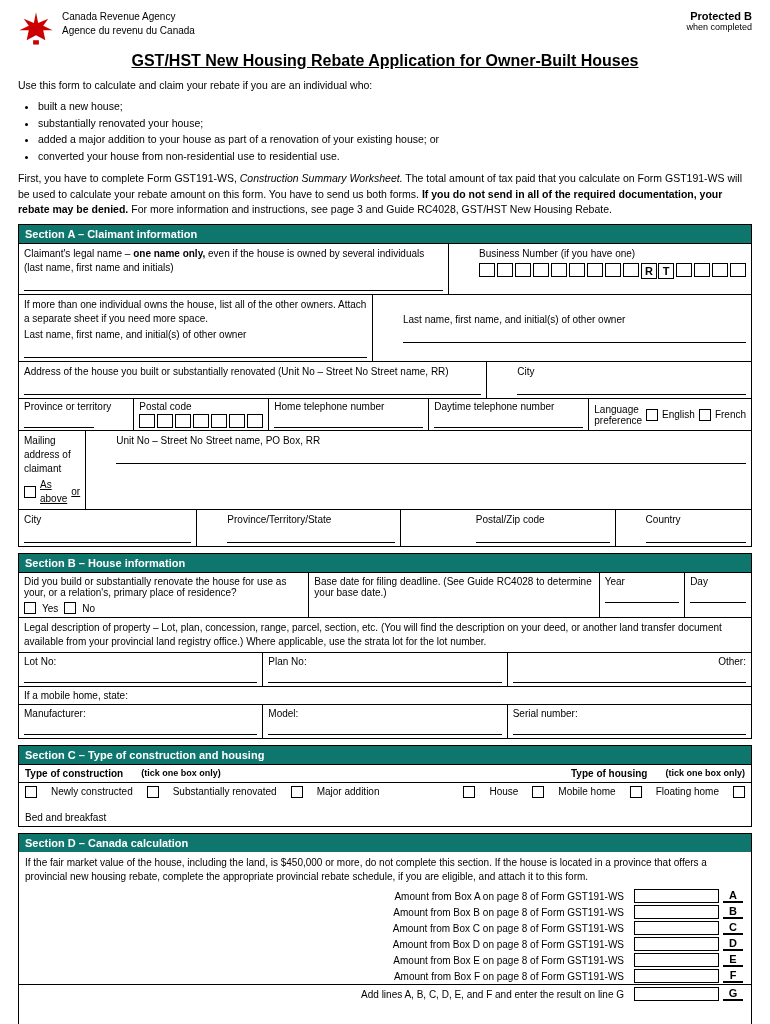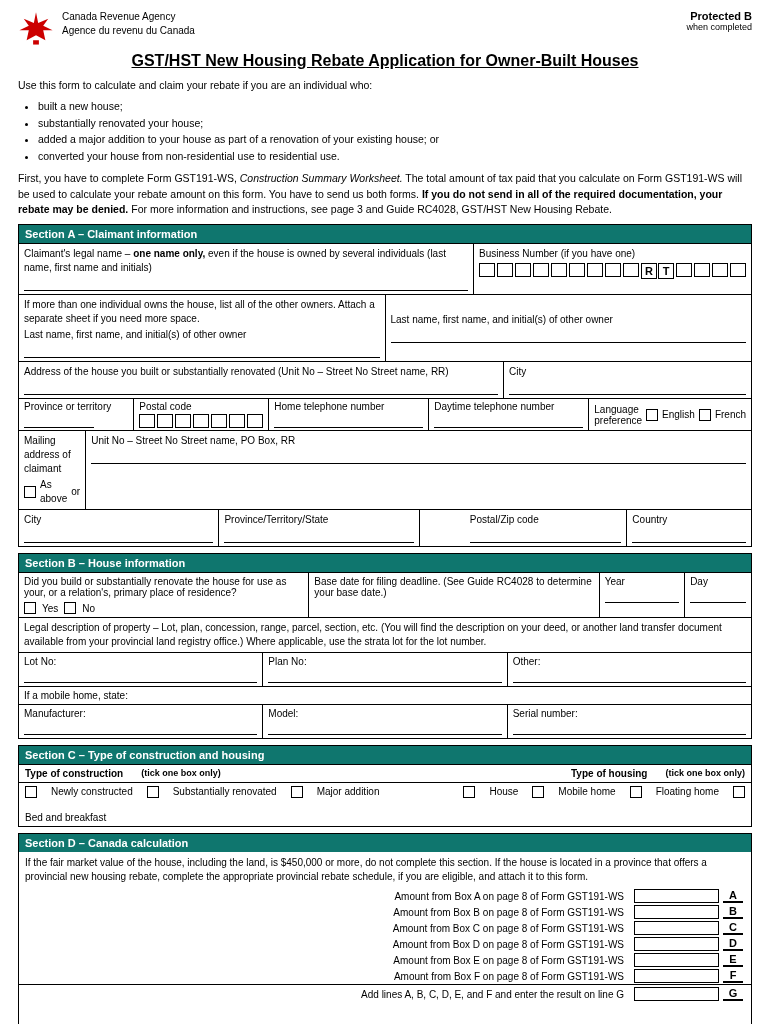--- a/index.html
+++ b/index.html
@@ -74,20 +74,21 @@
     .section-header-row {
       background: #0f766e;
       color: #fff;
       font-weight: bold;
       font-size: 11px;
       padding: 3px 6px;
     }
     .form-row {
       display: flex;
       border-top: 1px solid #000;
+      gap: 25px;
     }
     .form-cell {
       padding: 3px 5px;
       border-right: 1px solid #000;
       flex: 1;
       font-size: 10px;
       line-height: 1.4;
     }
     .form-cell:last-child {
       border-right: none;
@@ -411,21 +412,21 @@
       <span class="checkbox"></span>
       <span>English</span>
       <span class="checkbox"></span>
       <span>French</span>
     </div>
   </div>
 
   <div class="form-row">
     <div class="form-cell" style="flex:0;">
       <div>Mailing address of claimant</div>
-      <div style="display:flex;align-items:center;gap:4px;margin-top:2px;">
+      <div style="display:flex;align-items:center;gap:4px;margin-top:2px;text-decoration:underline;">
         <span class="checkbox"></span>
         <span>As above</span>
         <span>or</span>
       </div>
     </div>
     <div class="form-cell" style="flex:3;">
       <div>Unit No – Street No Street name, PO Box, RR</div>
       <span class="input-line full-width"></span>
     </div>
   </div>
@@ -484,21 +485,21 @@
 
   <div class="lot-row">
     <div class="lot-cell">
       <span>Lot No:</span>
       <span class="input-line full-width"></span>
     </div>
     <div class="lot-cell">
       <span>Plan No:</span>
       <span class="input-line full-width"></span>
     </div>
-    <div class="lot-cell" style="border-right:none;">
+    <div class="lot-cell" style="border-right:none;text-align:right;">
       <span>Other:</span>
       <span class="input-line full-width"></span>
     </div>
   </div>
 
   <div class="mobile-row">
     <span>If a mobile home, state:</span>
   </div>
   <div class="mobile-fields">
     <div class="mobile-cell">

